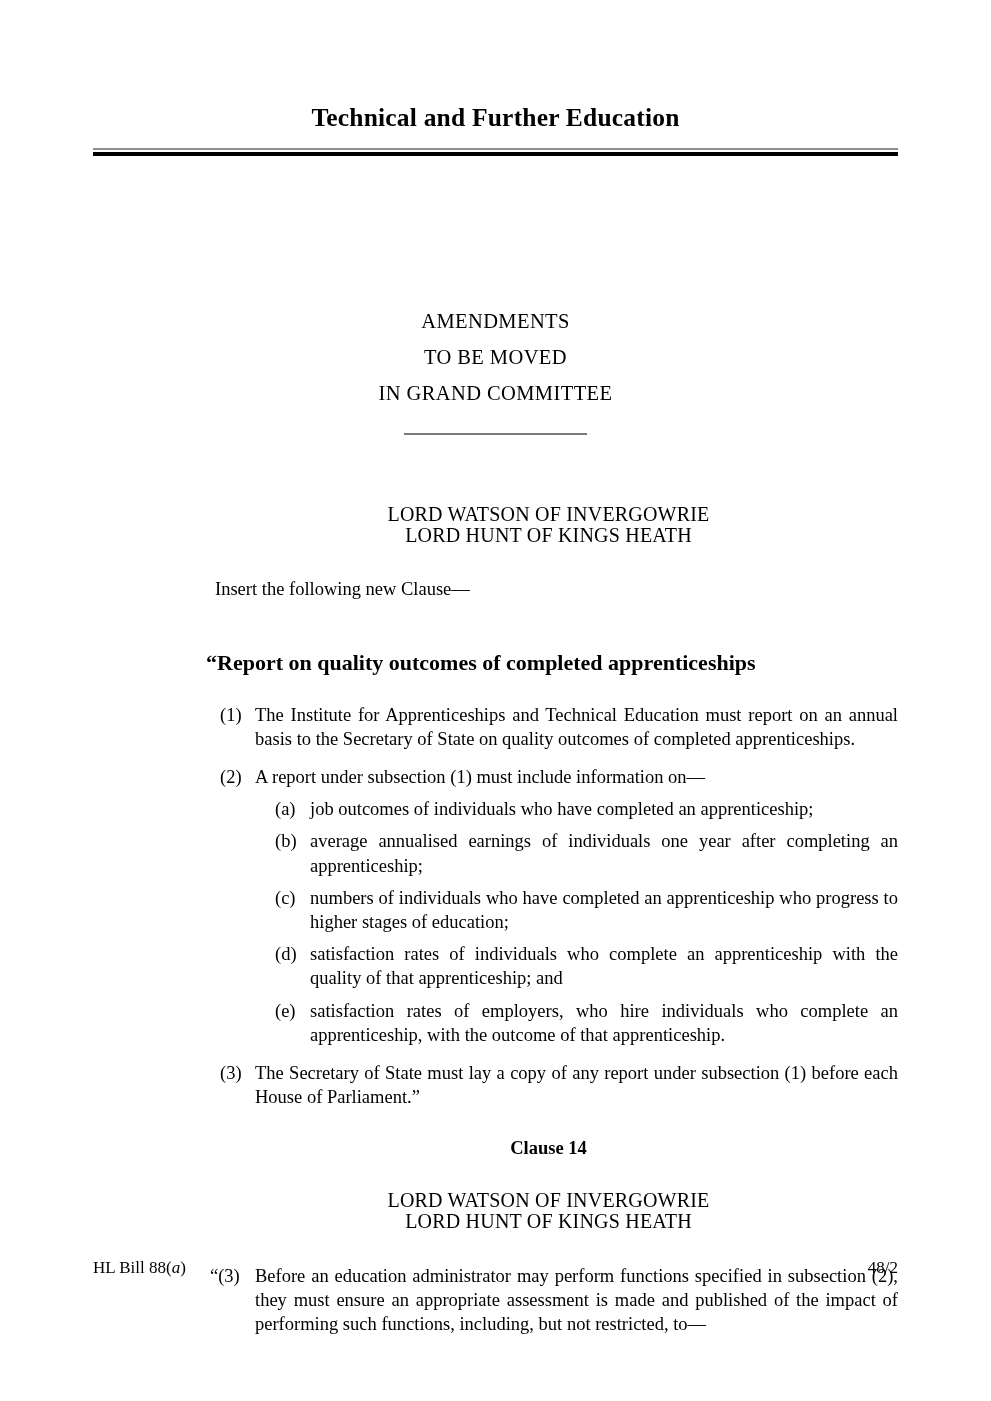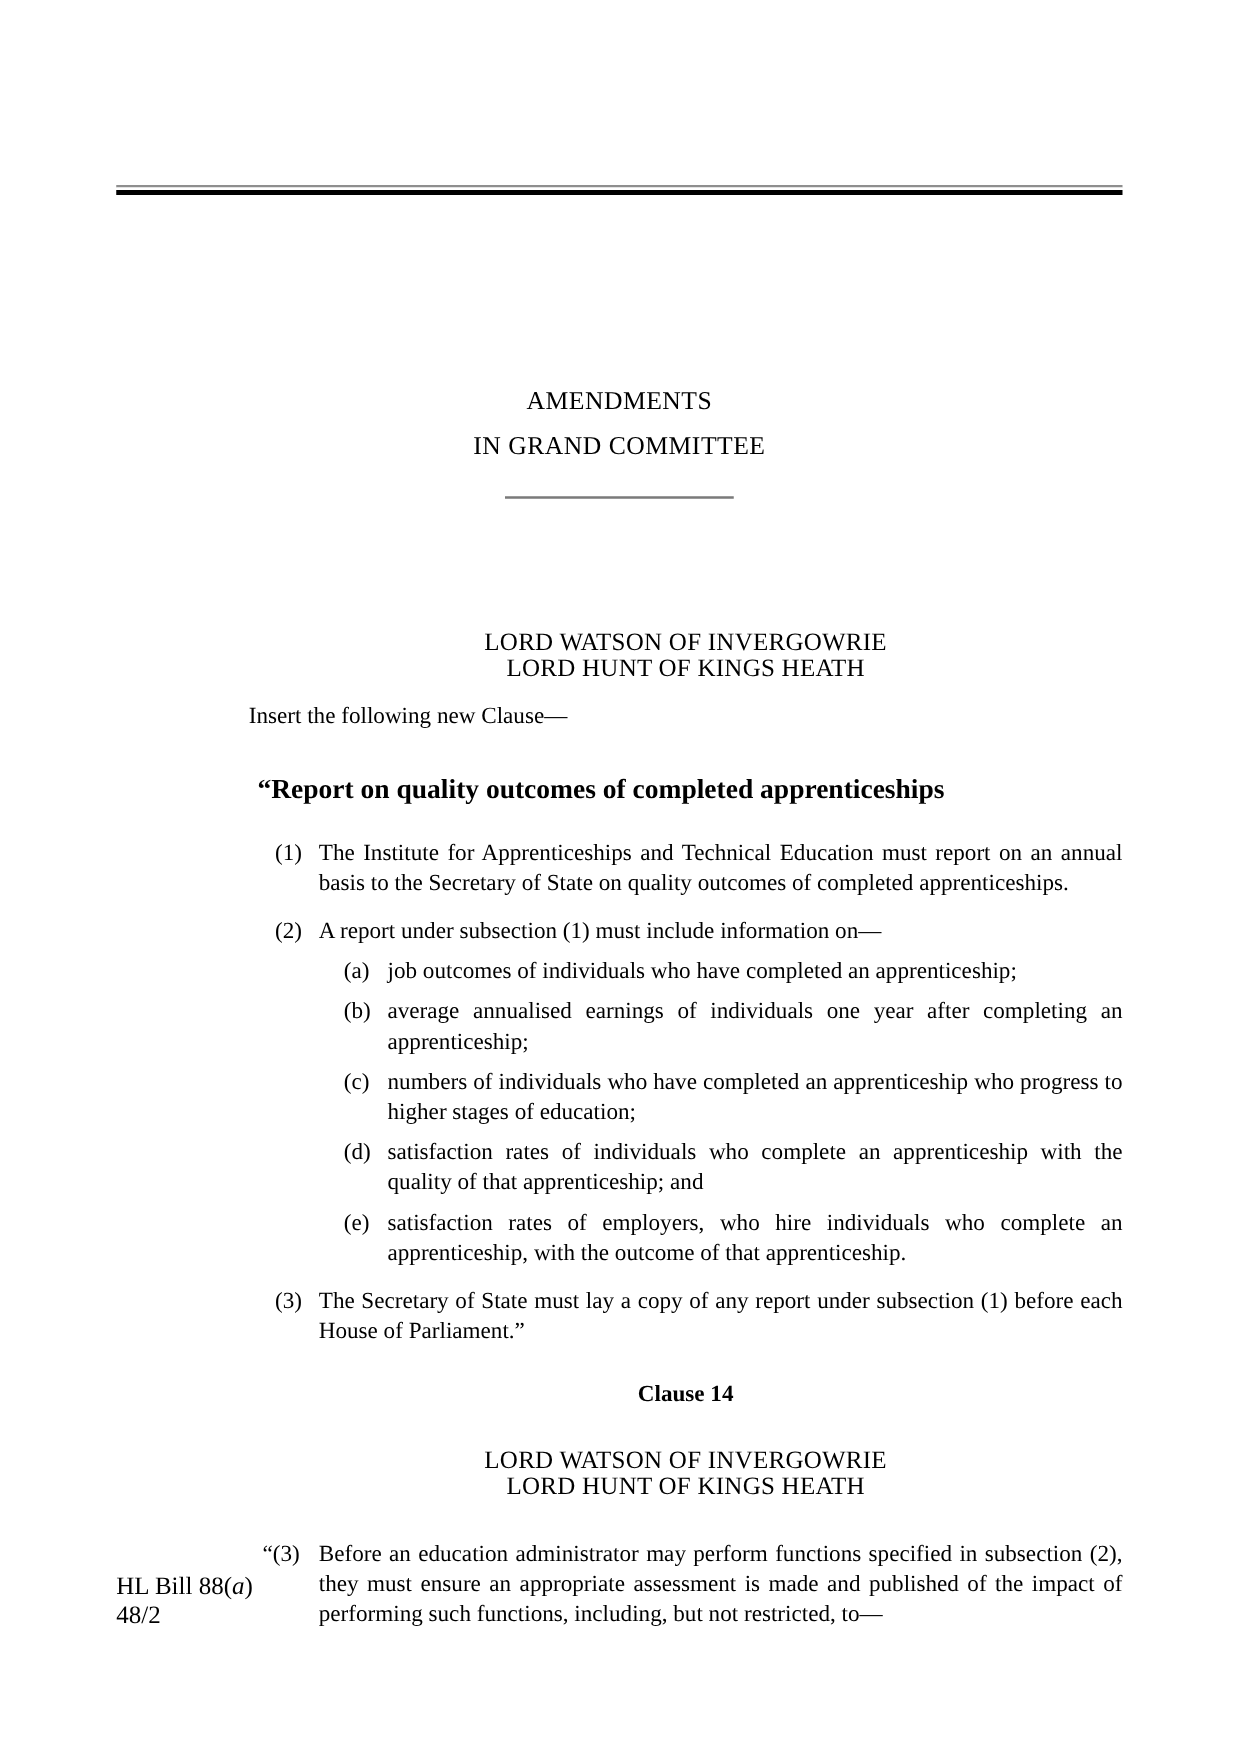--- a/index.html
+++ b/index.html
@@ -102,21 +102,21 @@
     text-align: center;
     font-size: 20px;
     line-height: 21px;
     letter-spacing: 0.2px;
     margin: 0;
   }
 
   .lead-line {
     font-size: 18.5px;
     line-height: 1.25;
-    margin: 0;
+    margin: 16px;
   }
 
   .quoted-heading {
     font-weight: bold;
     font-size: 22px;
     line-height: 1.25;
     margin: 16px;
     text-indent: -9px;
   }
 
@@ -163,42 +163,43 @@
   .sp-18 { height: 18px; }
   .sp-28 { height: 28px; }
   .sp-30 { height: 30px; }
 
   
   .footer {
     position: absolute;
     left: 93px;
     top: 1258px;
     width: 805px;
-    font-size: 20px;
+    font-size: 17px;
     display: flex;
     justify-content: space-between;
     align-items: baseline;
-    flex-direction: column;
   }
   .footer em { font-style: italic; }
 </style>
 </head>
 <body>
 
 <div class="page">
 
+  <div class="running-head">Technical and Further Education</div>
 
   <div class="head-rules">
     <div class="rule-thin"></div>
     <div class="rule-gap"></div>
     <div class="rule-thick"></div>
   </div>
 
   <div class="title-block">
     <div class="title-line">AMENDMENTS</div>
+    <div class="title-line">TO BE MOVED</div>
     <div class="title-line">IN GRAND COMMITTEE</div>
     <div class="divider-wrap">
       <div class="divider"></div>
     </div>
   </div>
 
   <div class="body-col">
 
     <div class="sp-30"></div>
     <div class="names">LORD WATSON OF INVERGOWRIE</div>

